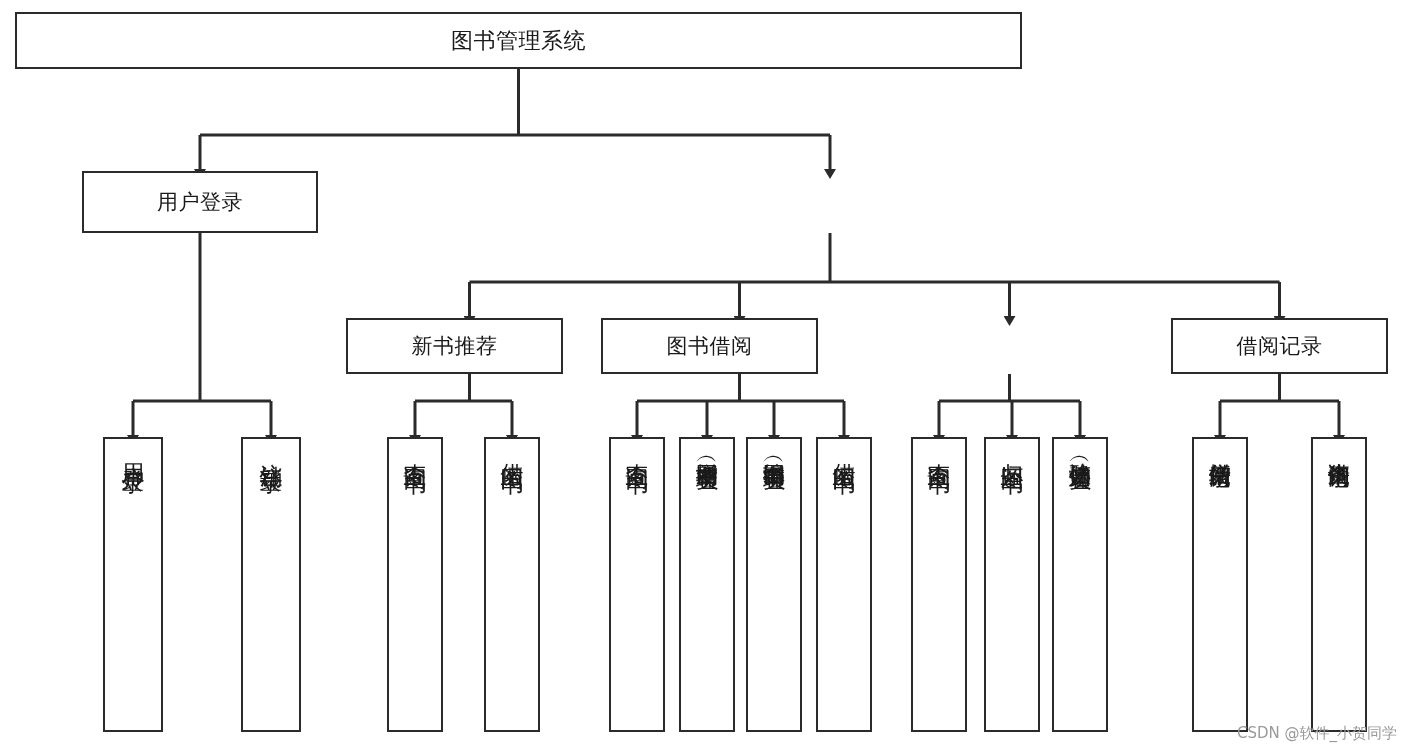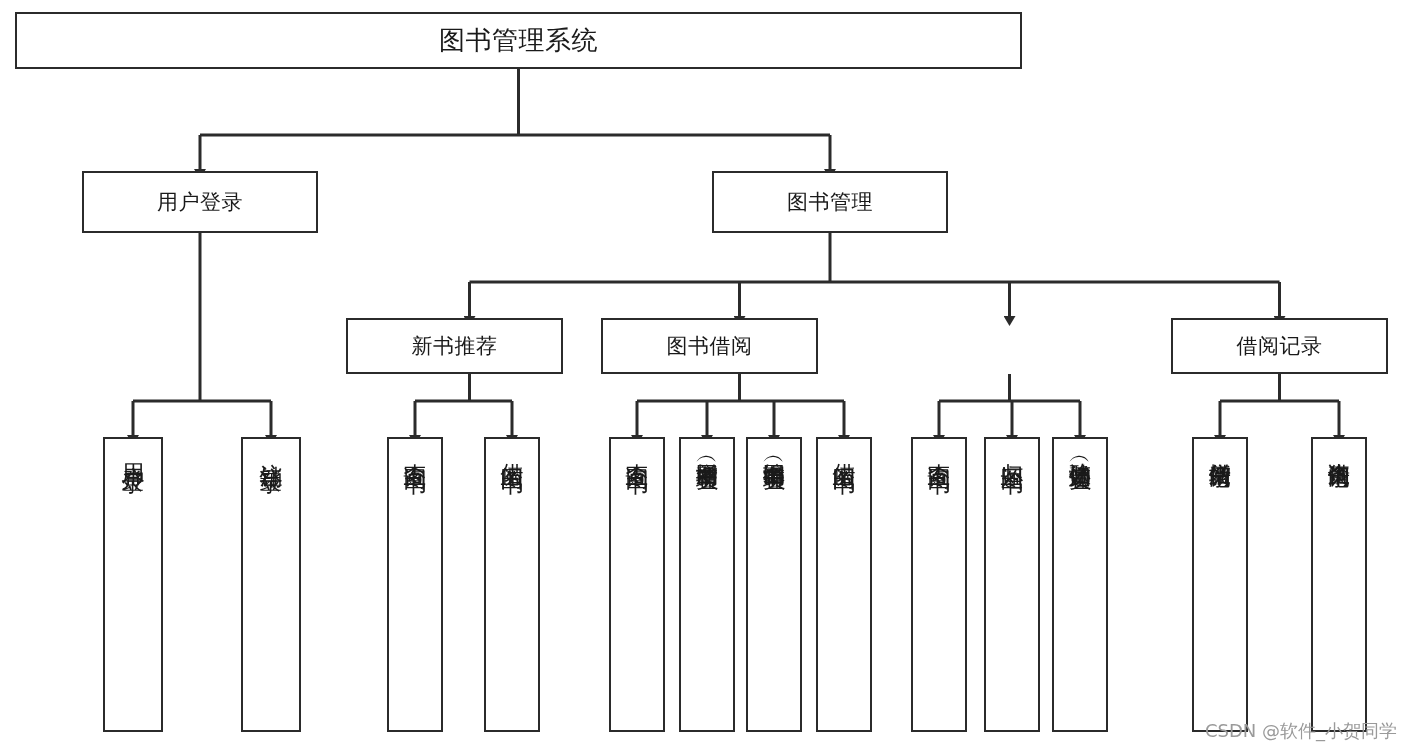--- a/index.html
+++ b/index.html
@@ -39,21 +39,21 @@
     display: block;
     text-align: center;
     line-height: 1.18;
     letter-spacing: 0.5px;
   }
   
   .node.h .label {
     font-size: 21px;
   }
   .node.root .label {
-    font-size: 26px;
+    font-size: 22px;
   }
   
   .node.v {
     align-items: flex-start;
     padding-top: 6px;
   }
   .node.v .label {
     writing-mode: vertical-rl;
     text-orientation: upright;
     font-size: 23px;
@@ -63,21 +63,21 @@
     margin: 0 auto;
   }
   .node.v.tall .label {
     font-size: 22px;
     letter-spacing: 1px;
   }
   #watermark {
     position: absolute;
     right: 8px;
     bottom: 4px;
-    font-size: 18px;
+    font-size: 15px;
     color: #9a9a9a;
     z-index: 5;
     white-space: nowrap;
     font-family: "DejaVu Sans", "Liberation Sans", sans-serif;
   }
 </style>
 </head>
 <body>
 
 <div id="canvas">
@@ -125,23 +125,20 @@
       </g>
   </svg>
 
   <div class="node root h" style="left: 15px; top: 12px; width: 1007px; height: 57px;">
     <span class="label">图书管理系统</span>
   </div>
 
   <div class="node h" style="left: 82px; top: 171px; width: 236px; height: 62px;">
     <span class="label">用户登录</span>
   </div>
-  <div class="node h" style="left: 712px; top: 171px; width: 236px; height: 62px;">
-    <span class="label">图书管理</span>
-  </div>
 
   <div class="node h" style="left: 346px; top: 318px; width: 217px; height: 56px;">
     <span class="label">新书推荐</span>
   </div>
   <div class="node h" style="left: 601px; top: 318px; width: 217px; height: 56px;">
     <span class="label">图书借阅</span>
   </div>
   <div class="node h" style="left: 1171px; top: 318px; width: 217px; height: 56px;">
     <span class="label">借阅记录</span>
   </div>

